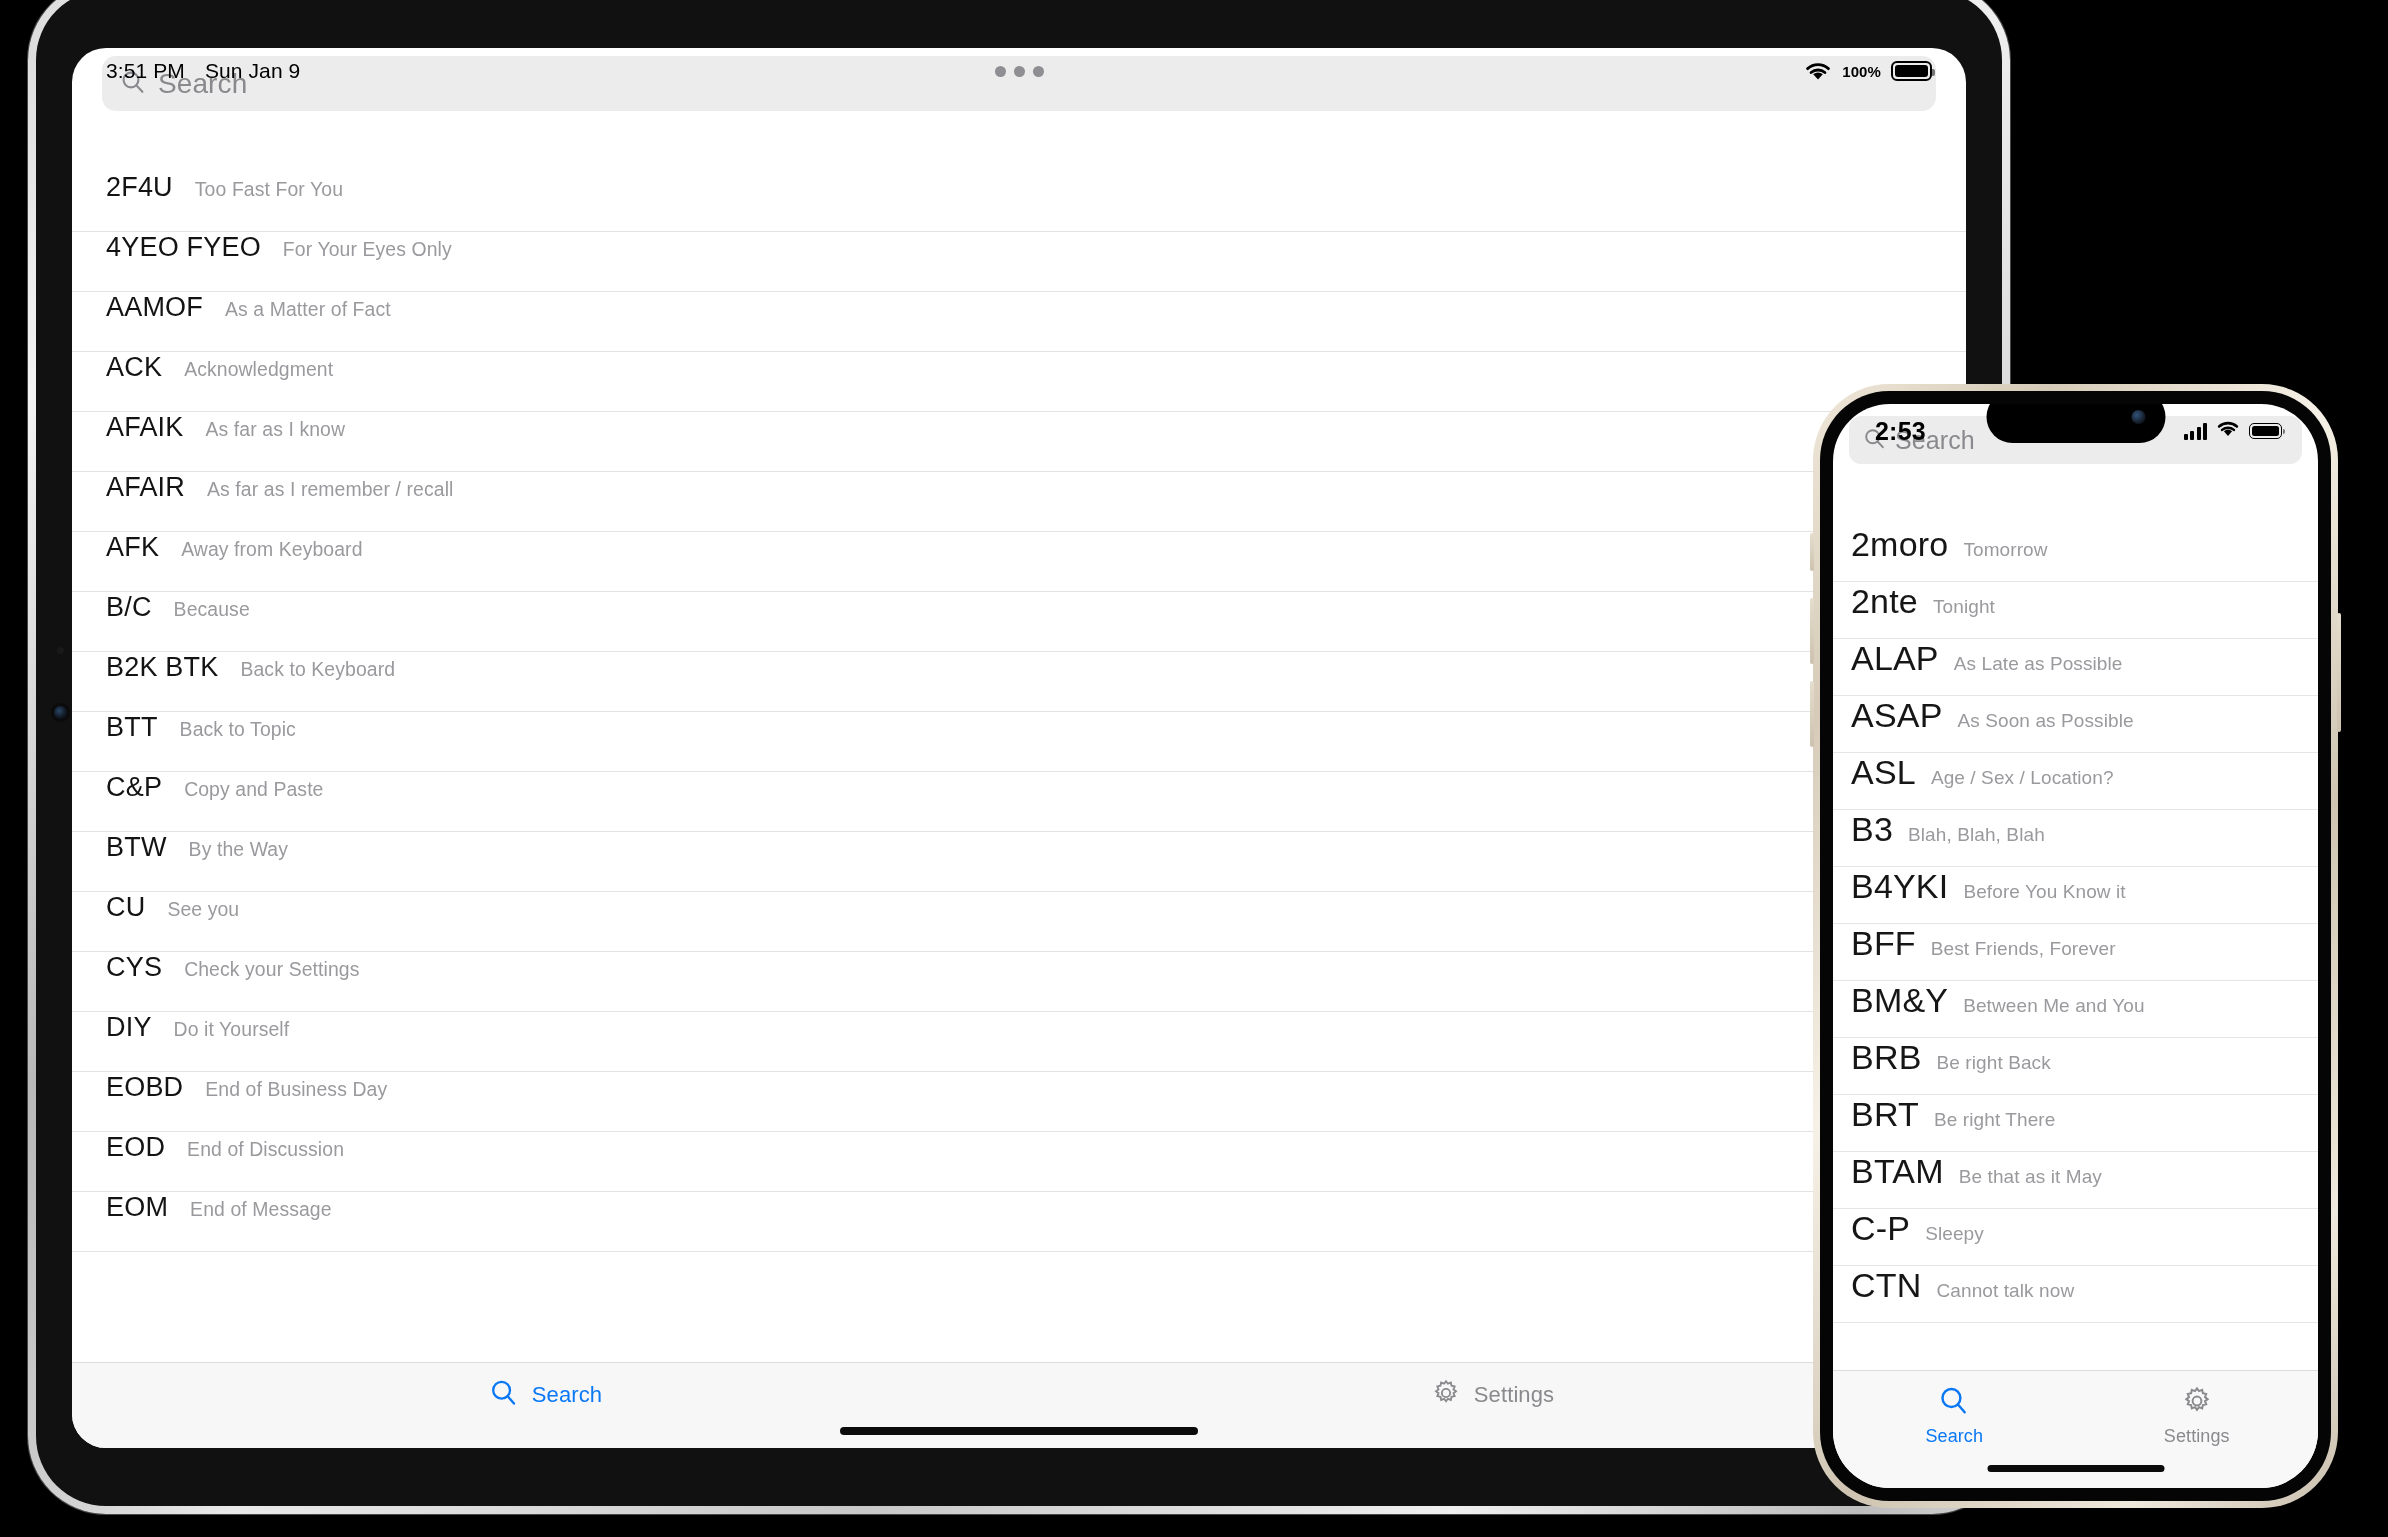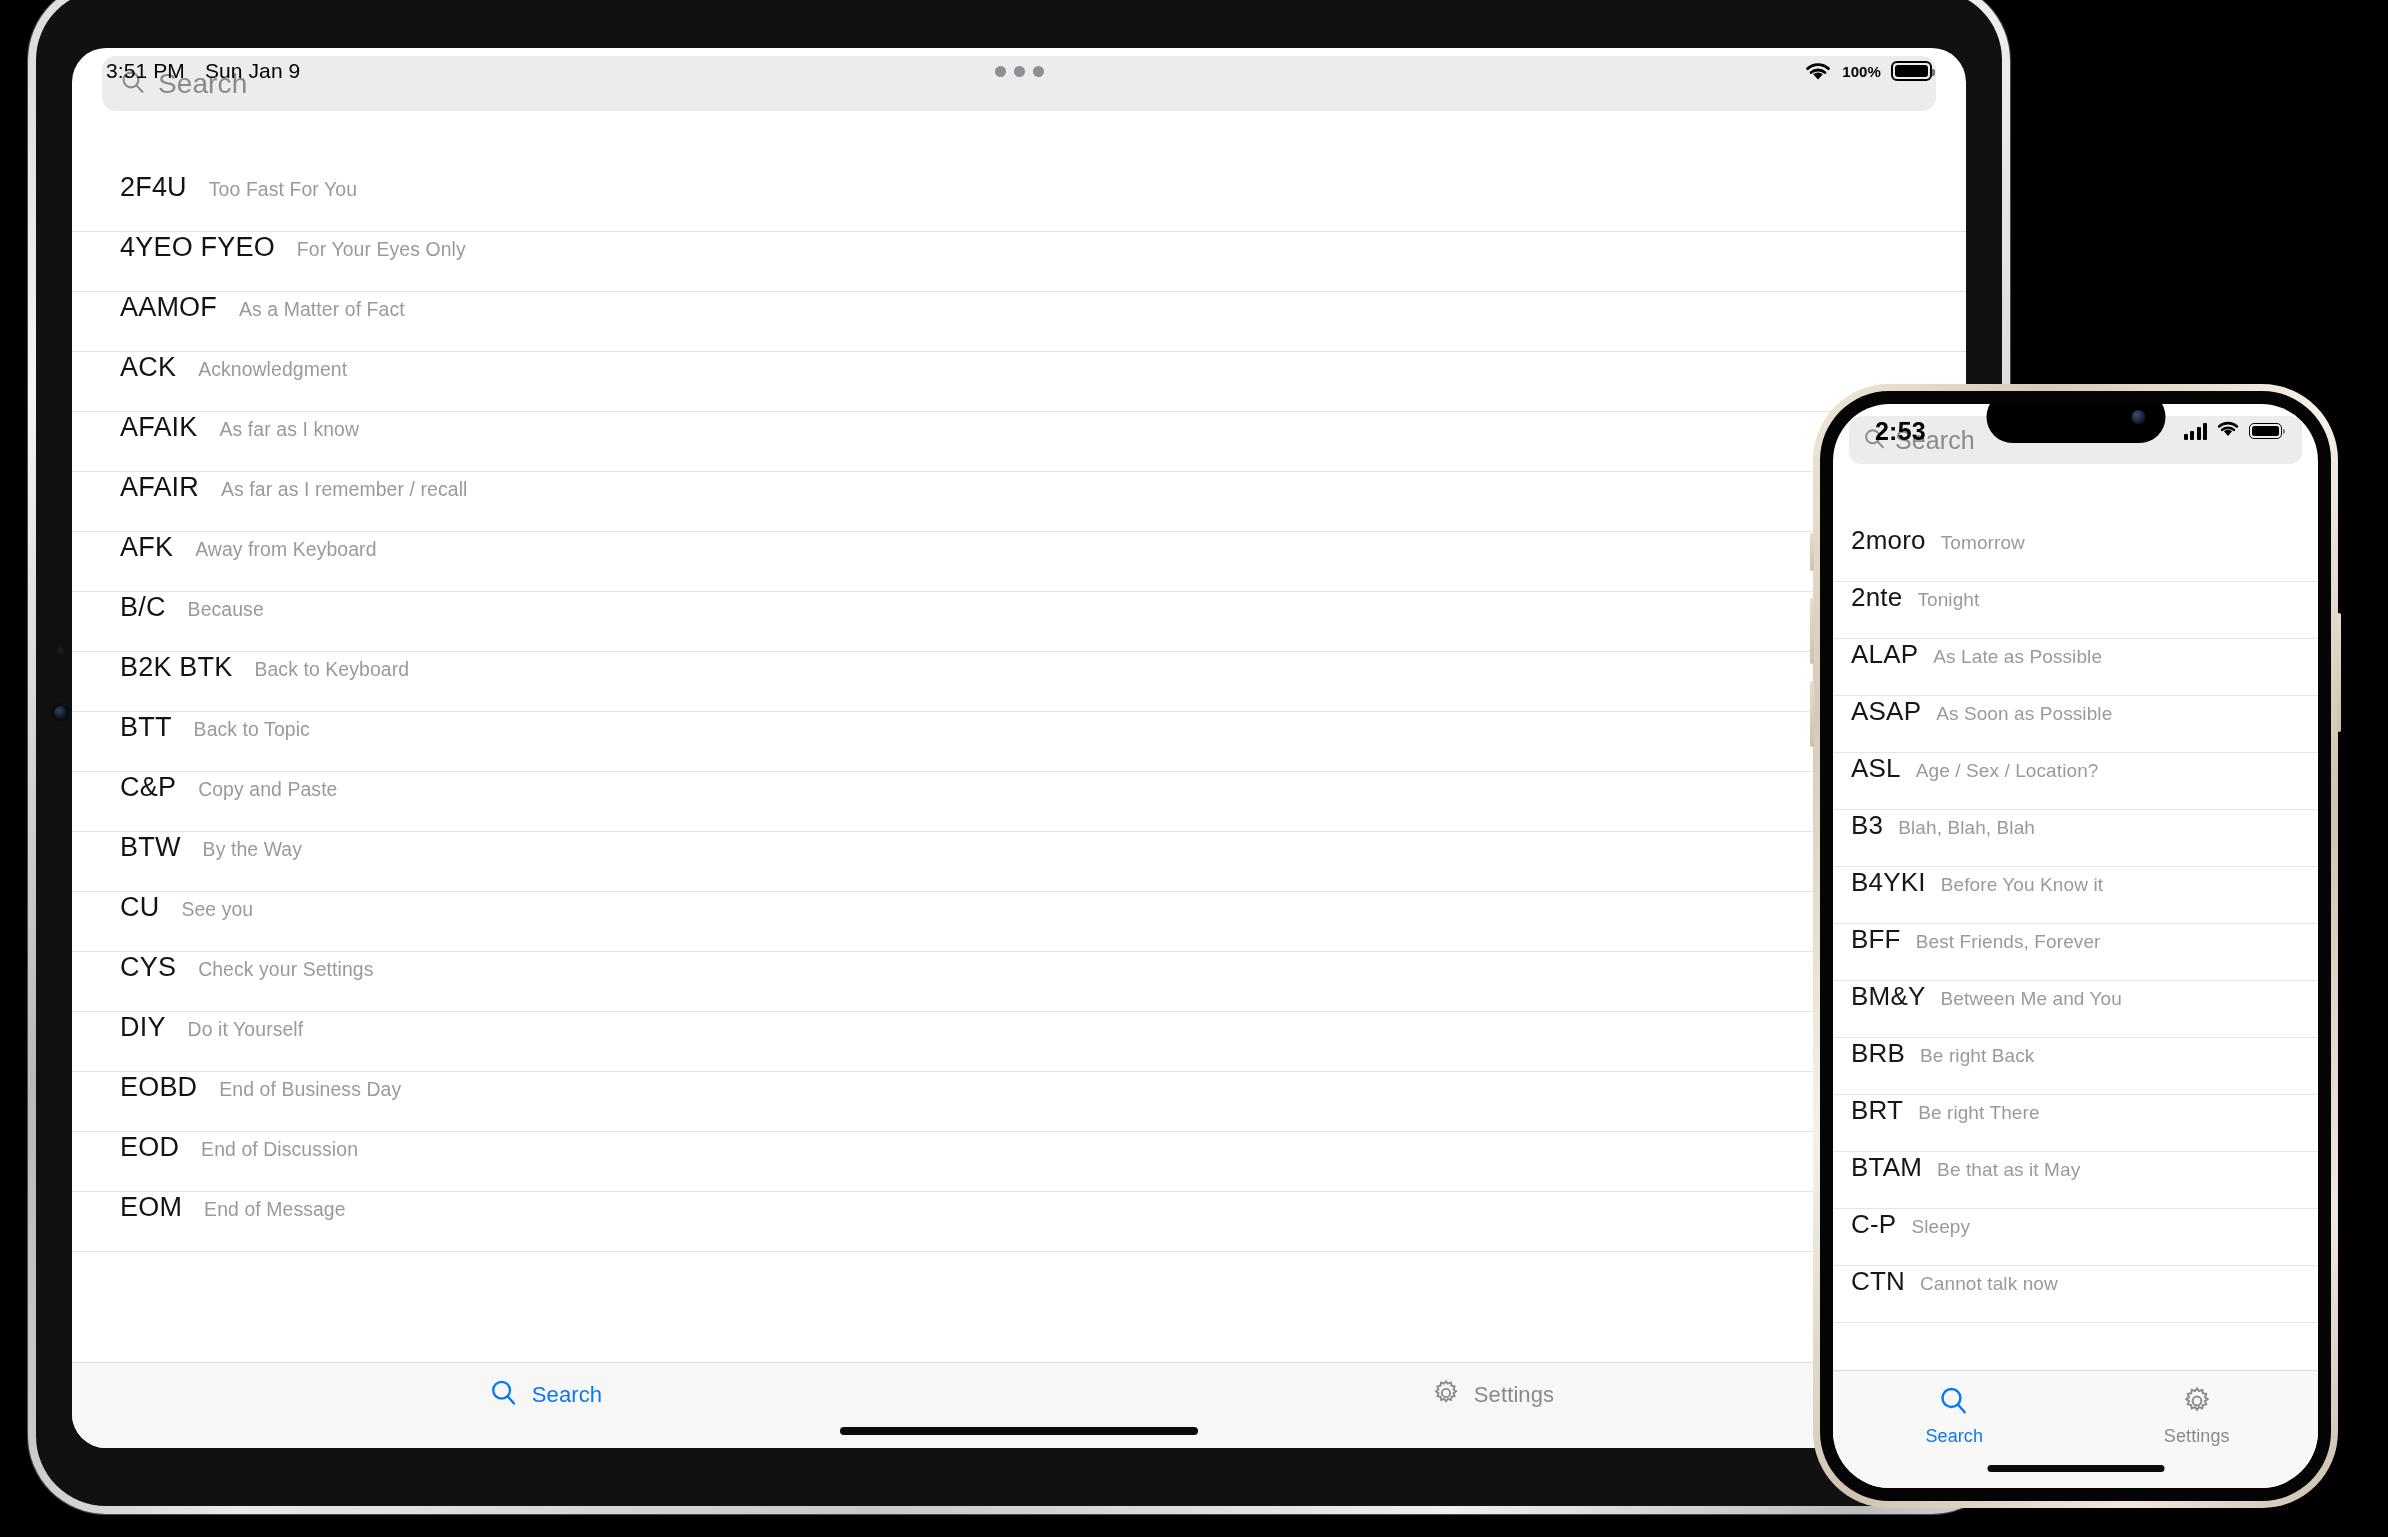--- a/index.html
+++ b/index.html
@@ -158,21 +158,21 @@
     top: 124px;
     bottom: 85px;
     overflow: hidden;
   }
   .row {
     display: flex;
     align-items: baseline;
     gap: 22px;
     height: 60px;
     box-sizing: border-box;
-    padding: 0 48px;
+    padding: 0 34px;
     border-bottom: 1px solid #e3e3e3;
   }
   .row .abbr {
     font-size: 27px;
     color: #131313;
     letter-spacing: 0.2px;
     white-space: nowrap;
   }
   .row .mean {
     font-size: 19.4px;
@@ -343,21 +343,21 @@
   .row-sm {
     display: flex;
     align-items: baseline;
     gap: 15px;
     height: 57px;
     box-sizing: border-box;
     padding: 0 18px;
     border-bottom: 1px solid #e6e6e6;
   }
   .row-sm .abbr {
-    font-size: 26px;
+    font-size: 34px;
     color: #161616;
     letter-spacing: 0.2px;
     white-space: nowrap;
   }
   .row-sm .mean {
     font-size: 19px;
     color: #9a9a9e;
     letter-spacing: 0.1px;
     white-space: nowrap;
   }

